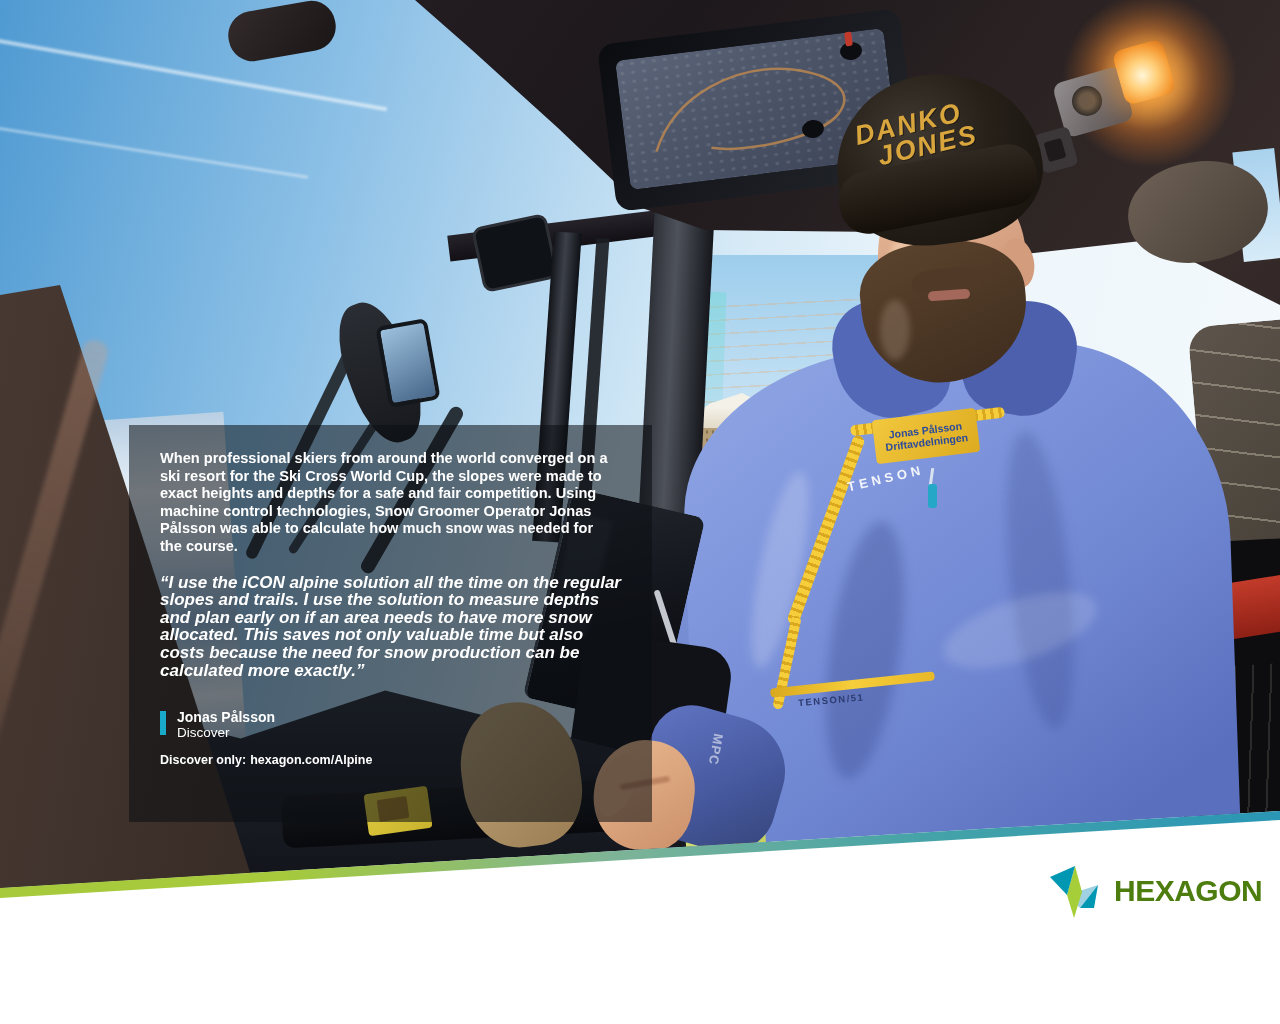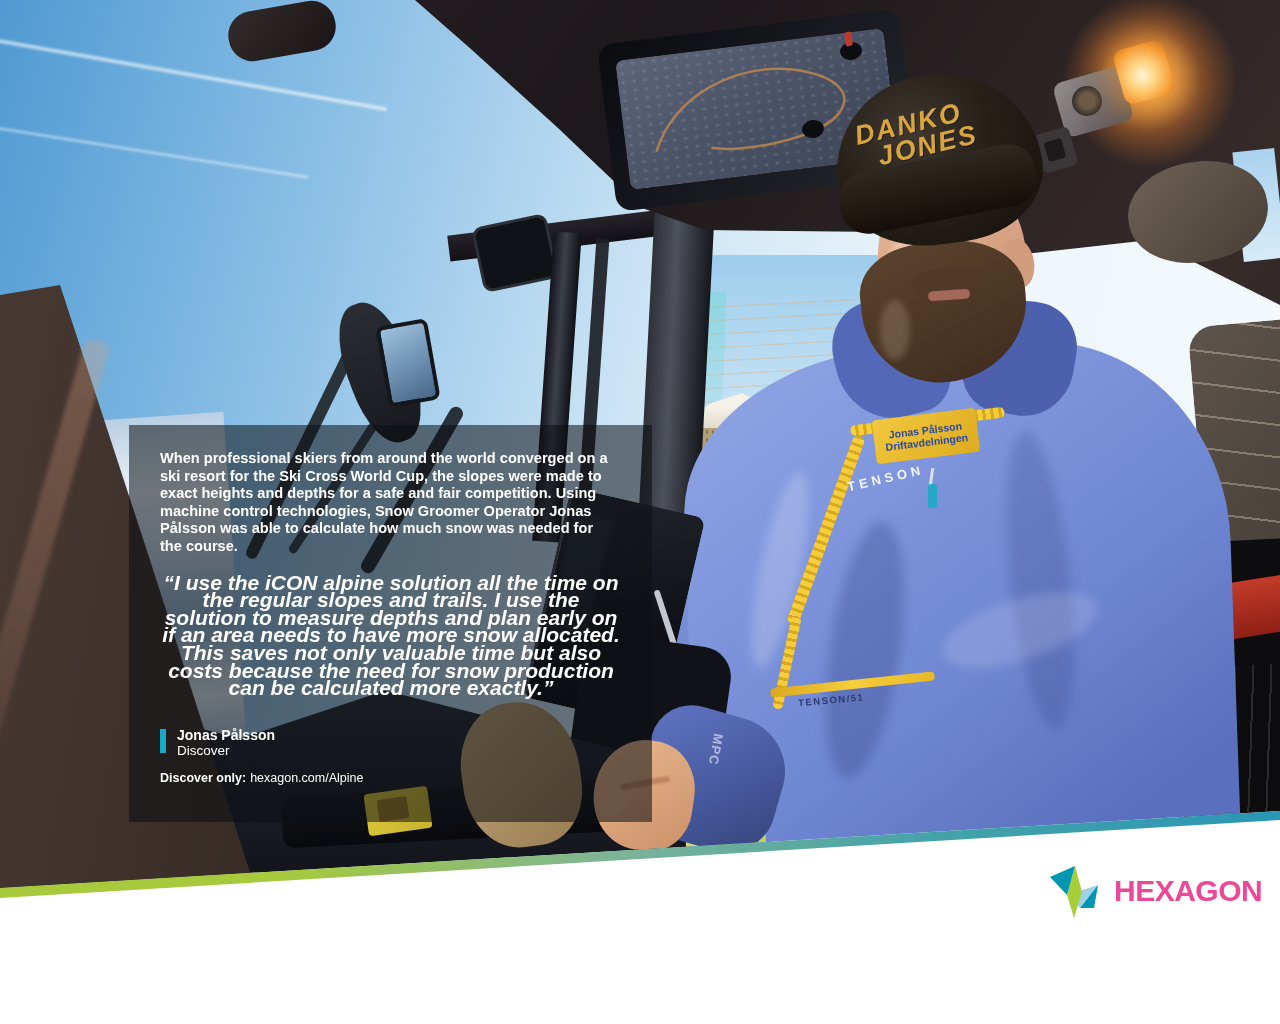--- a/index.html
+++ b/index.html
@@ -143,31 +143,31 @@
   .left-pillar-hl{left:8px;top:330px;width:26px;height:560px;border-radius:12px;transform:rotate(16deg);
     background:linear-gradient(rgba(214,160,130,.35),rgba(120,80,60,.12));filter:blur(2px);}
   
   .stripe{position:absolute;inset:0;clip-path:polygon(0 888px,1280px 811px,1280px 820px,0 898px);
     background:linear-gradient(90deg,#a6ca3b 0%,#a6ca3b 22%,#7db497 48%,#45a3a8 72%,#2a96b5 100%);}
   
   .panel{position:absolute;left:129px;top:425px;width:523px;height:397px;box-sizing:border-box;
     padding:25px 30px 0 31px;background:rgba(11,14,19,.55);color:#ffffff;}
   .panel h1{margin:0 0 14px 0;font-size:22.5px;line-height:30px;font-weight:bold;letter-spacing:.3px;}
   .panel .body-text{margin:0 12px 18px 0;font-size:14.6px;line-height:17.6px;font-weight:600;}
-  .panel .quote-text{margin:0 0 30px 0;font-size:21px;line-height:17.6px;font-weight:600;font-style:italic;text-align:center;}
+  .panel .quote-text{margin:0 0 30px 0;font-size:17px;line-height:17.6px;font-weight:600;font-style:italic;}
   .attribution{display:flex;margin-bottom:12px;}
   .quote-bar{width:6px;height:24px;background:#19a9c9;margin-right:11px;margin-top:2px;flex:0 0 auto;}
   .attr-name{font-size:14px;font-weight:bold;line-height:16px;}
   .attr-role{font-size:13.5px;line-height:16px;}
   .discover{font-size:12.5px;}
   .discover .lbl{font-weight:bold;}
-  .discover .lnk{font-weight:normal;margin-left:4px;}
+  .discover .lnk{font-weight:bold;margin-left:4px;}
   
   .footer-logo{position:absolute;left:1048px;top:862px;display:flex;align-items:center;gap:12px;}
-  .logo-text{font-size:30px;font-weight:bold;color:#ec4899;letter-spacing:-.5px;}
+  .logo-text{font-size:30px;font-weight:bold;color:#4d7c0f;letter-spacing:-.5px;}
 </style>
 </head>
 <body>
 
 <div class="canvas">
 
   <div class="photo">
     <div class="ph sky"></div>
     <div class="ph contrail1"></div>
     <div class="ph contrail2"></div>

